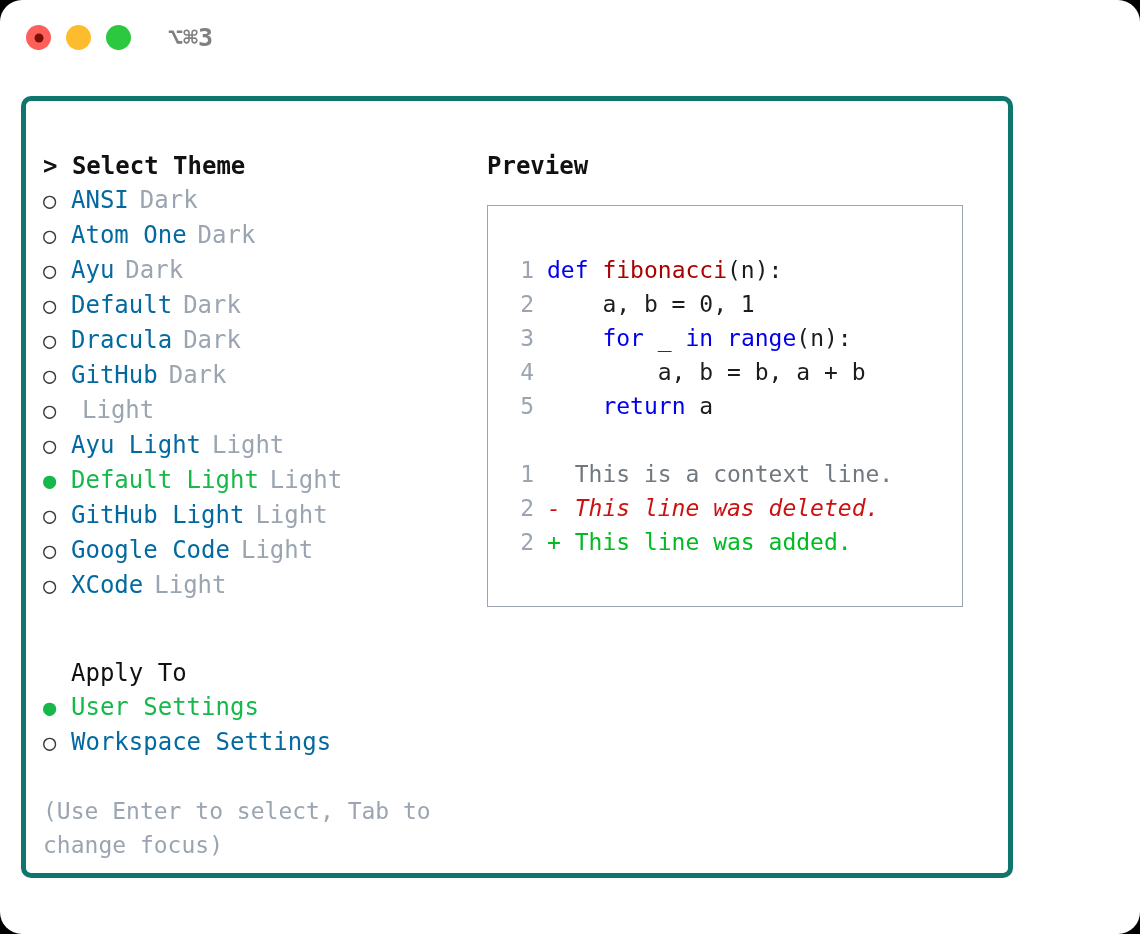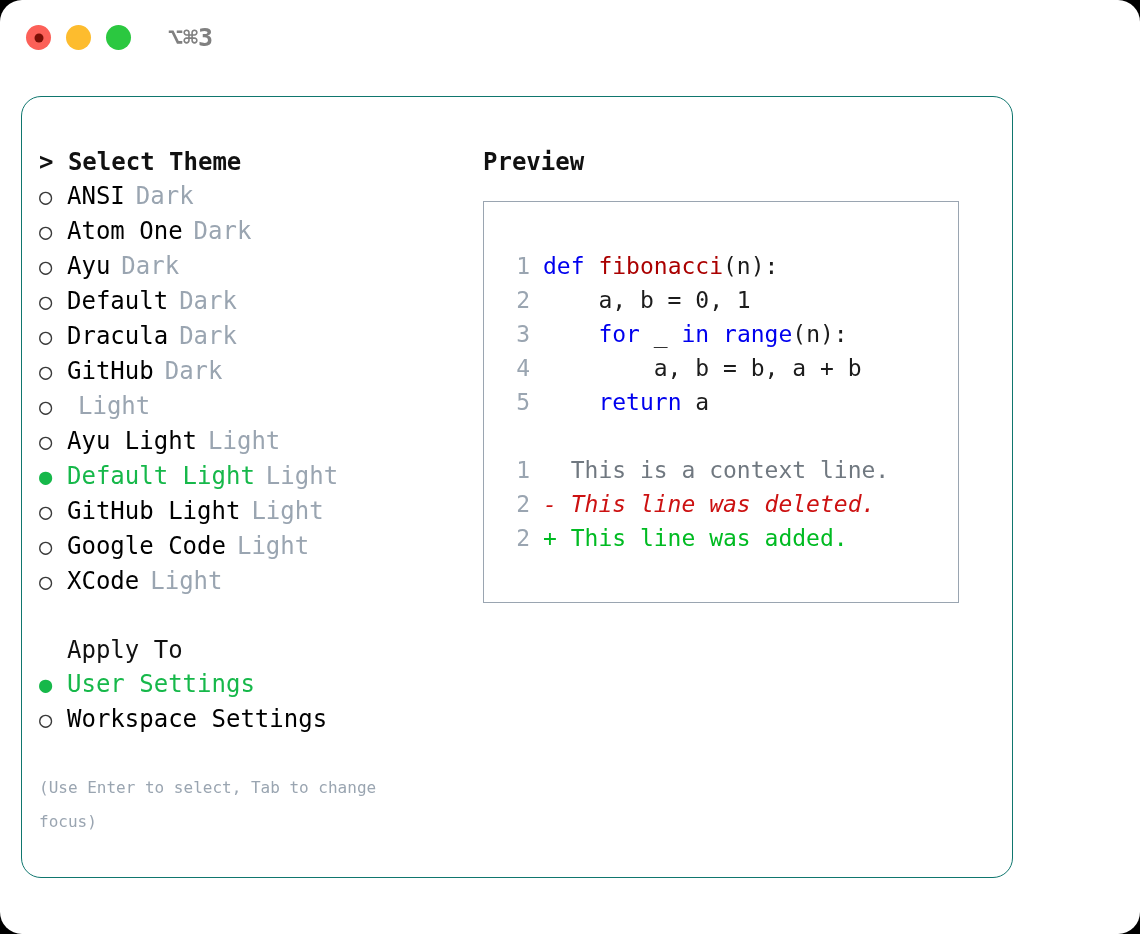--- a/index.html
+++ b/index.html
@@ -68,69 +68,69 @@
     line-height: 28px;
     white-space: nowrap;
   }
 
   
   .card {
     position: absolute;
     left: 21px; top: 96px;
     width: 992px;
     height: 782px;
-    border: 1px solid #0f766e;
-    border-radius: 20px;
+    border: 5px solid #0f766e;
+    border-radius: 10px;
     background: #ffffff;
     box-sizing: border-box;
   }
 
   
   .left-pane {
     position: absolute;
     left: 17px;
     top: 48px;
     width: 440px;
   }
   .pane-header {
     font-size: 24px;
     line-height: 34px;
     color: #111111;
     white-space: pre;
   }
   .pane-header.bold { font-weight: bold; }
-  .pane-header.plain { font-weight: normal; padding-left: 28px; }
+  .pane-header.plain { font-weight: normal; padding-left: 28px; margin-top: 19px; }
 
   .opt-list { margin: 0; padding: 0; }
   .opt {
     display: flex;
     align-items: baseline;
     font-size: 24px;
     line-height: 34px;
     white-space: pre;
   }
   .opt-marker {
     width: 28px;
     flex: 0 0 28px;
     color: #3a3a3a;
     font-size: 22px;
   }
   .opt.selected .opt-marker { color: #16b84a; }
-  .opt-label { color: #000000; }
+  .opt-label { color: #0369a1; }
   .opt.selected .opt-label { color: #16b84a; }
   .opt-badge {
     color: #9aa5b1;
     padding-left: 11px;
   }
 
   .spacer-block { height: 34px; }
 
   .hint {
     margin-top: 34px;
-    font-size: 16px;
+    font-size: 23px;
     line-height: 34px;
     color: #9aa5b1;
     width: 400px;
     white-space: pre-wrap;
   }
 
   
   .right-pane {
     position: absolute;
     left: 461px;

